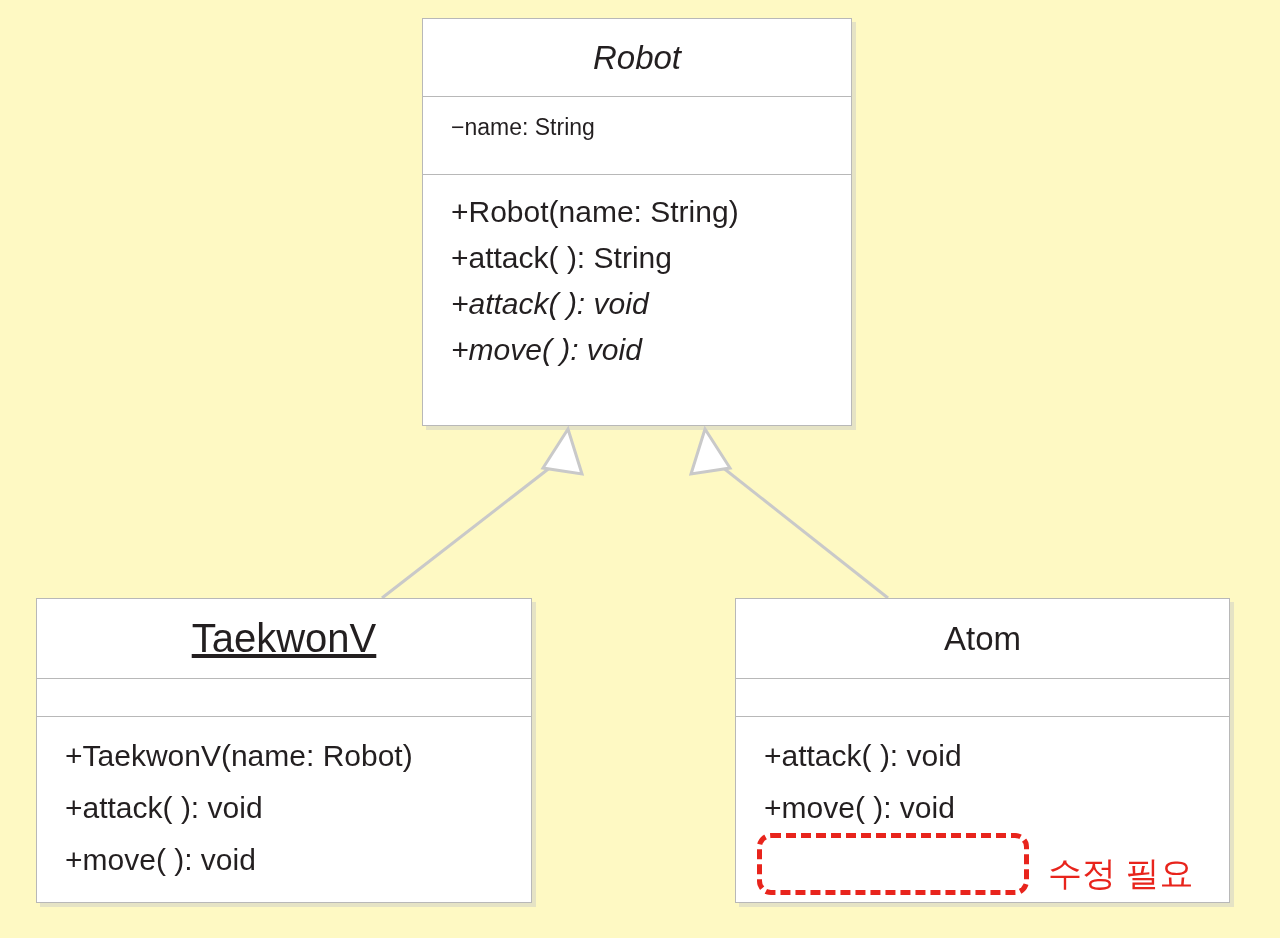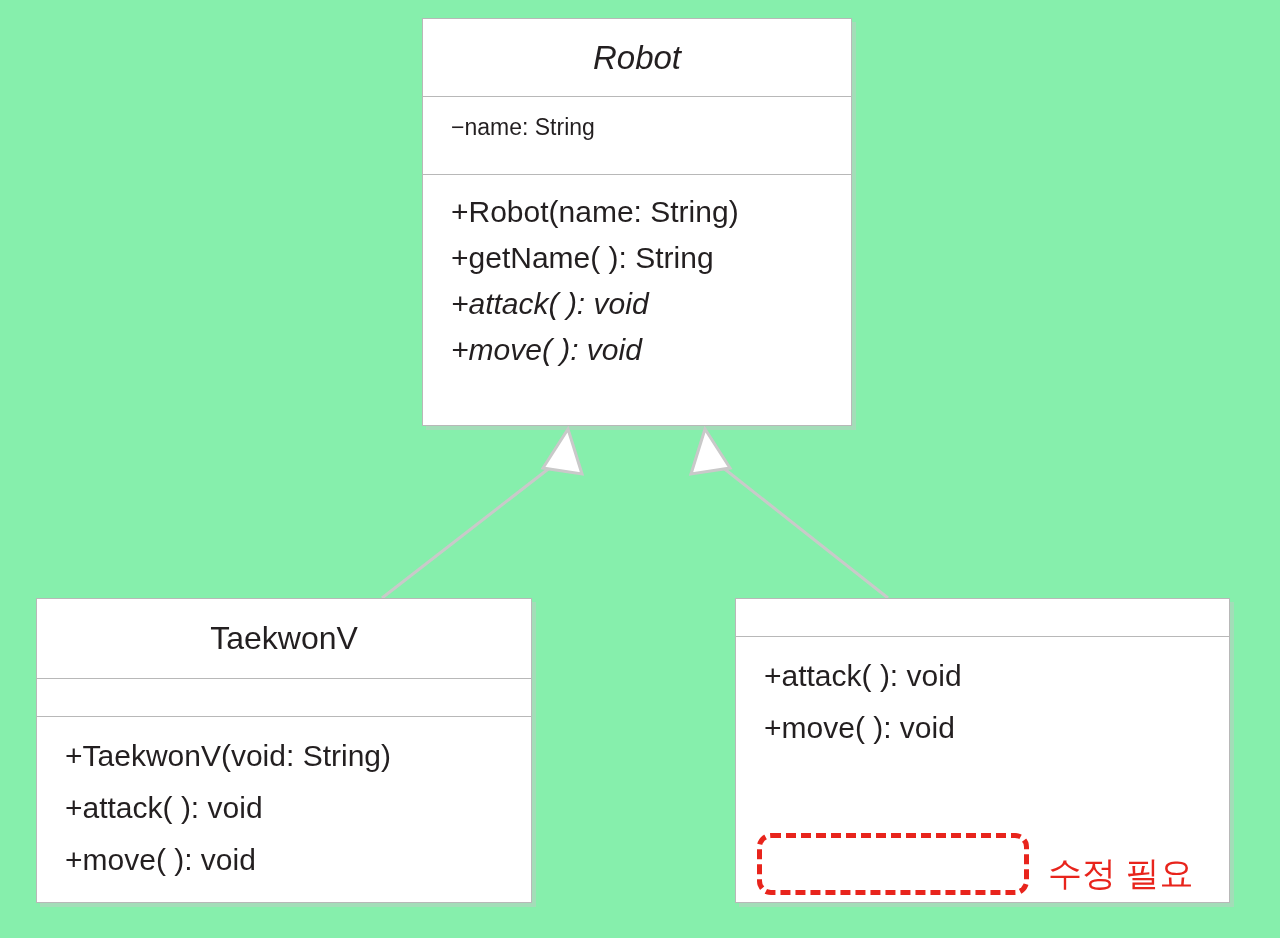--- a/index.html
+++ b/index.html
@@ -8,21 +8,21 @@
     padding: 0;
     background: #ffffff;
   }
   body {
     font-family: "Liberation Sans", "DejaVu Sans", sans-serif;
   }
   #diagram-canvas {
     position: relative;
     width: 1280px;
     height: 938px;
-    background: #86efac;
+    background: #fef9c3;
     overflow: hidden;
   }
 
   
   #connector-layer {
     position: absolute;
     left: 0;
     top: 0;
     width: 1280px;
     height: 938px;
@@ -104,21 +104,22 @@
 
   
   #class-taekwonv {
     left: 36px;
     top: 598px;
     width: 496px;
     height: 305px;
   }
   #class-taekwonv .class-name-compartment {
     height: 80px;
-    font-size: 32px;
+    font-size: 40px;
+    text-decoration: underline;
   }
   #class-taekwonv .class-attrs-compartment {
     height: 38px;
   }
   #class-taekwonv .class-ops-compartment {
     height: 185px;
     padding-left: 28px;
     font-size: 30px;
     justify-content: flex-start;
     padding-top: 24px;
@@ -198,39 +199,42 @@
 
   <div class="uml-class" id="class-robot">
     <div class="class-name-compartment">
       <span class="class-title abstract">Robot</span>
     </div>
     <div class="class-attrs-compartment">
       <div class="member-line">−name: String</div>
     </div>
     <div class="class-ops-compartment">
       <div class="member-line">+Robot(name: String)</div>
-      <div class="member-line">+getName( ): String</div>
+      <div class="member-line">+attack( ): String</div>
       <div class="member-line abstract">+attack( ): void</div>
       <div class="member-line abstract">+move( ): void</div>
     </div>
   </div>
 
   <div class="uml-class" id="class-taekwonv">
     <div class="class-name-compartment">
       <span class="class-title">TaekwonV</span>
     </div>
     <div class="class-attrs-compartment"></div>
     <div class="class-ops-compartment">
-      <div class="member-line">+TaekwonV(void: String)</div>
+      <div class="member-line">+TaekwonV(name: Robot)</div>
       <div class="member-line">+attack( ): void</div>
       <div class="member-line">+move( ): void</div>
     </div>
   </div>
 
   <div class="uml-class" id="class-atom">
+    <div class="class-name-compartment">
+      <span class="class-title">Atom</span>
+    </div>
     <div class="class-attrs-compartment"></div>
     <div class="class-ops-compartment">
       <div class="member-line">+attack( ): void</div>
       <div class="member-line">+move( ): void</div>
     </div>
   </div>
 
   <div id="highlight-box"></div>
   <div id="annotation-note">수정 필요</div>
 

